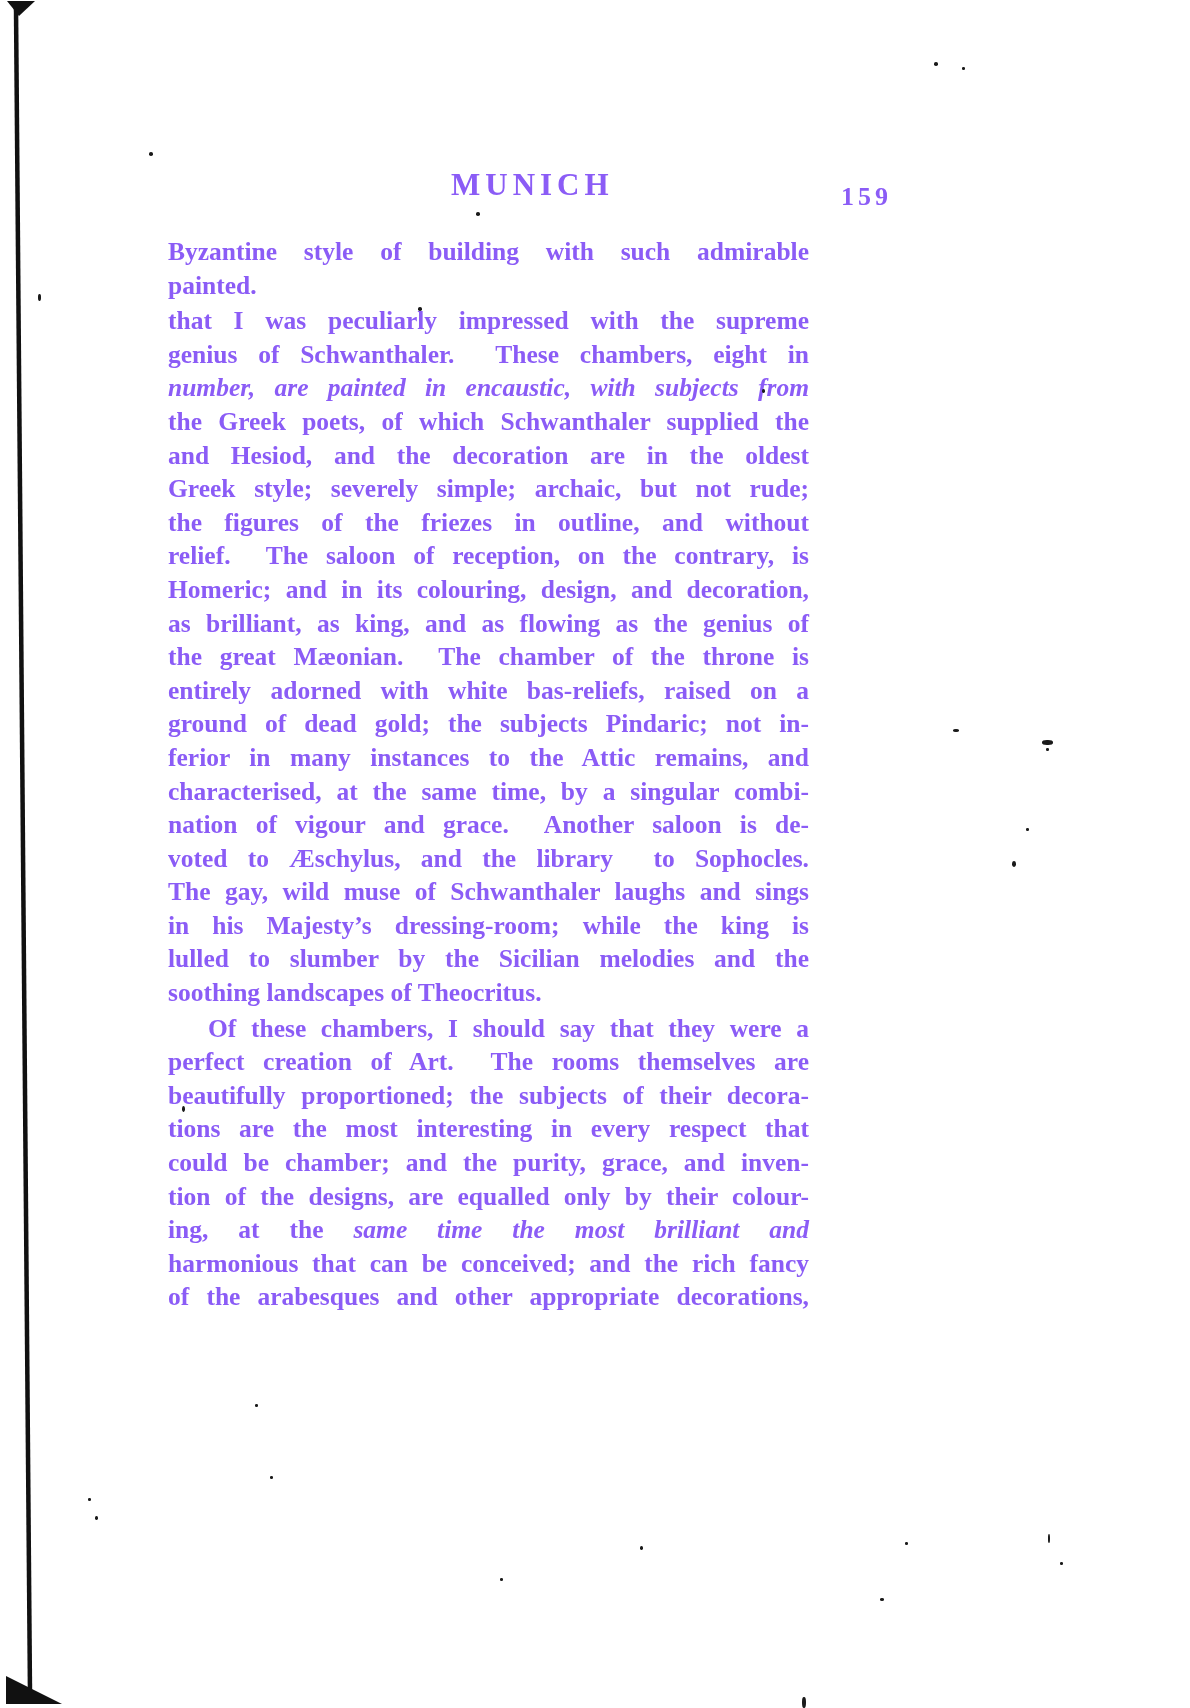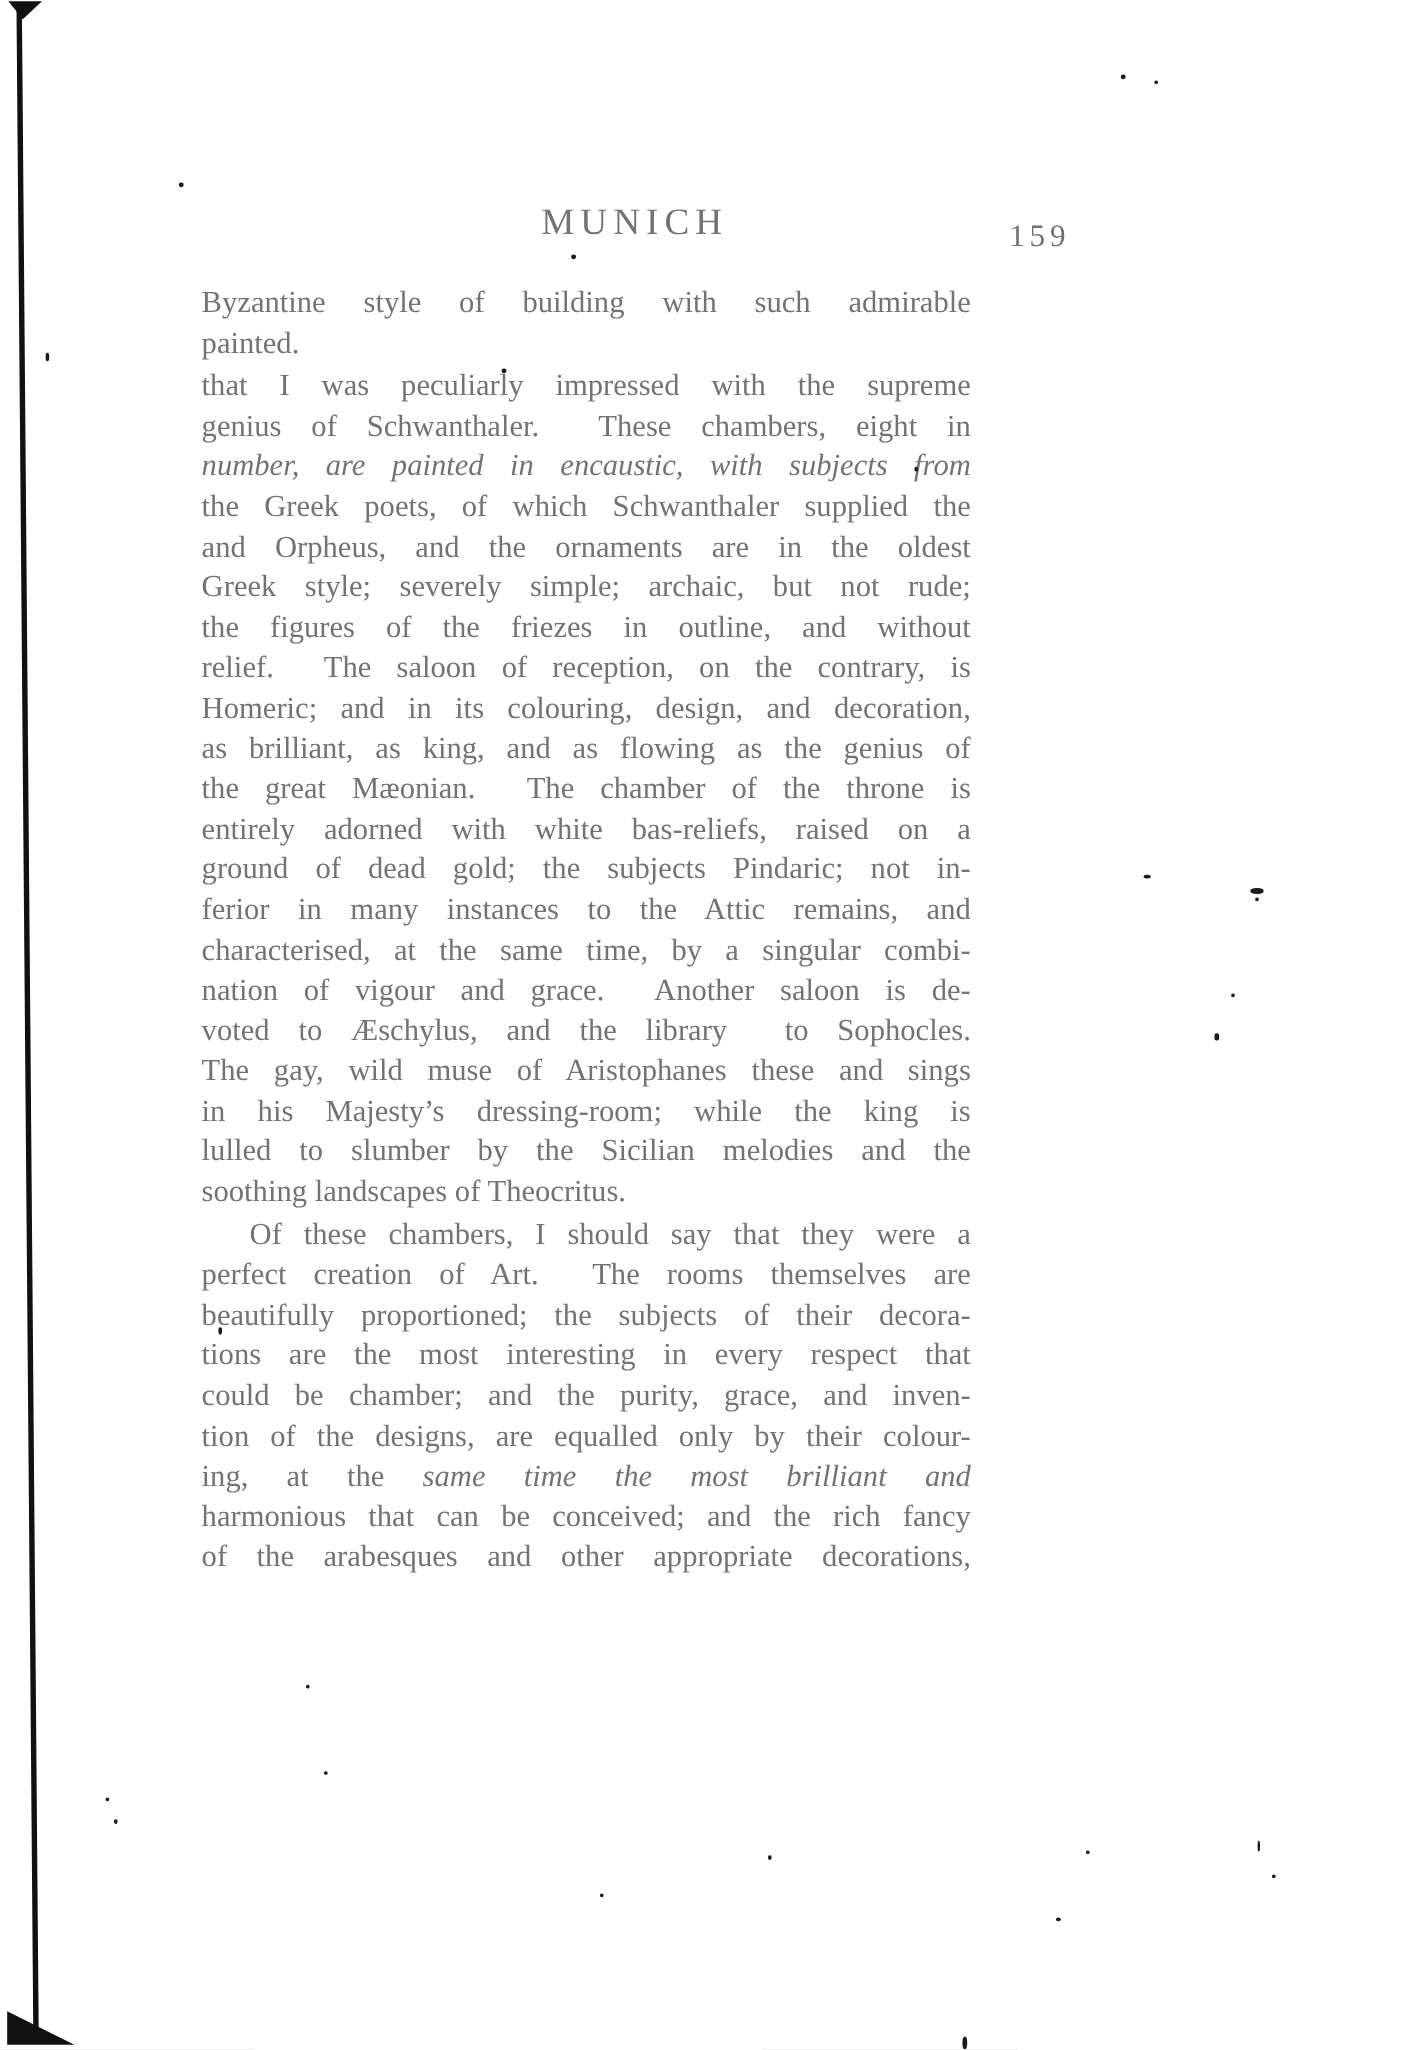--- a/index.html
+++ b/index.html
@@ -1,22 +1,23 @@
 <!DOCTYPE html>
 <html><head>
 <meta charset="utf-8">
 <style>
   html,body { margin:0; padding:0; background:#e8e8e8; }
   .page {
     position:relative;
     width:1190px; height:1708px;
     background:#ffffff;
     font-family:"Liberation Serif","DejaVu Serif",serif;
-    color:#737373;
+    color:#8b5cf6;
     overflow:hidden;
+    font-weight:bold;
   }
   .running-head {
     position:absolute; left:451px; top:167px;
     font-size:31px; letter-spacing:5px; line-height:36px;
     white-space:nowrap;
   }
   .page-num {
     position:absolute; left:829px; top:181px;
     font-size:26px; letter-spacing:4px; line-height:32px;
     font-feature-settings:"onum";
@@ -61,34 +62,34 @@
   <div class="textblock" id="textblock">
       <div class="para">
         <div class="line"><span>Byzantine style of building with such admirable</span></div>
         <div class="line left"><span>painted.</span></div>
       </div>
       <div class="para">
         <div class="line"><span>that I was peculiarly impressed with the supreme</span></div>
         <div class="line"><span>genius of Schwanthaler.&nbsp; These chambers, eight in</span></div>
         <div class="line"><span class="it">number, are painted in encaustic, with subjects from</span></div>
         <div class="line"><span>the Greek poets, of which Schwanthaler supplied the</span></div>
-        <div class="line"><span>and Orpheus, and the ornaments are in the oldest</span></div>
+        <div class="line"><span>and Hesiod, and the decoration are in the oldest</span></div>
         <div class="line"><span>Greek style; severely simple; archaic, but not rude;</span></div>
         <div class="line"><span>the figures of the friezes in outline, and without</span></div>
         <div class="line"><span>relief.&nbsp; The saloon of reception, on the contrary, is</span></div>
         <div class="line"><span>Homeric; and in its colouring, design, and decoration,</span></div>
         <div class="line"><span>as brilliant, as king, and as flowing as the genius of</span></div>
         <div class="line"><span>the great Mæonian.&nbsp; The chamber of the throne is</span></div>
         <div class="line"><span>entirely adorned with white bas-reliefs, raised on a</span></div>
         <div class="line"><span>ground of dead gold; the subjects Pindaric; not in-</span></div>
         <div class="line"><span>ferior in many instances to the Attic remains, and</span></div>
         <div class="line"><span>characterised, at the same time, by a singular combi-</span></div>
         <div class="line"><span>nation of vigour and grace.&nbsp; Another saloon is de-</span></div>
         <div class="line"><span>voted to Æschylus, and the library&nbsp; to Sophocles.</span></div>
-        <div class="line"><span>The gay, wild muse of Aristophanes these and sings</span></div>
+        <div class="line"><span>The gay, wild muse of Schwanthaler laughs and sings</span></div>
         <div class="line"><span>in his Majesty’s dressing-room; while the king is</span></div>
         <div class="line"><span>lulled to slumber by the Sicilian melodies and the</span></div>
         <div class="line left"><span>soothing landscapes of Theocritus.</span></div>
       </div>
       <div class="para">
         <div class="line indent"><span>Of these chambers, I should say that they were a</span></div>
         <div class="line"><span>perfect creation of Art.&nbsp; The rooms themselves are</span></div>
         <div class="line"><span>beautifully proportioned; the subjects of their decora-</span></div>
         <div class="line"><span>tions are the most interesting in every respect that</span></div>
         <div class="line"><span>could be chamber; and the purity, grace, and inven-</span></div>

